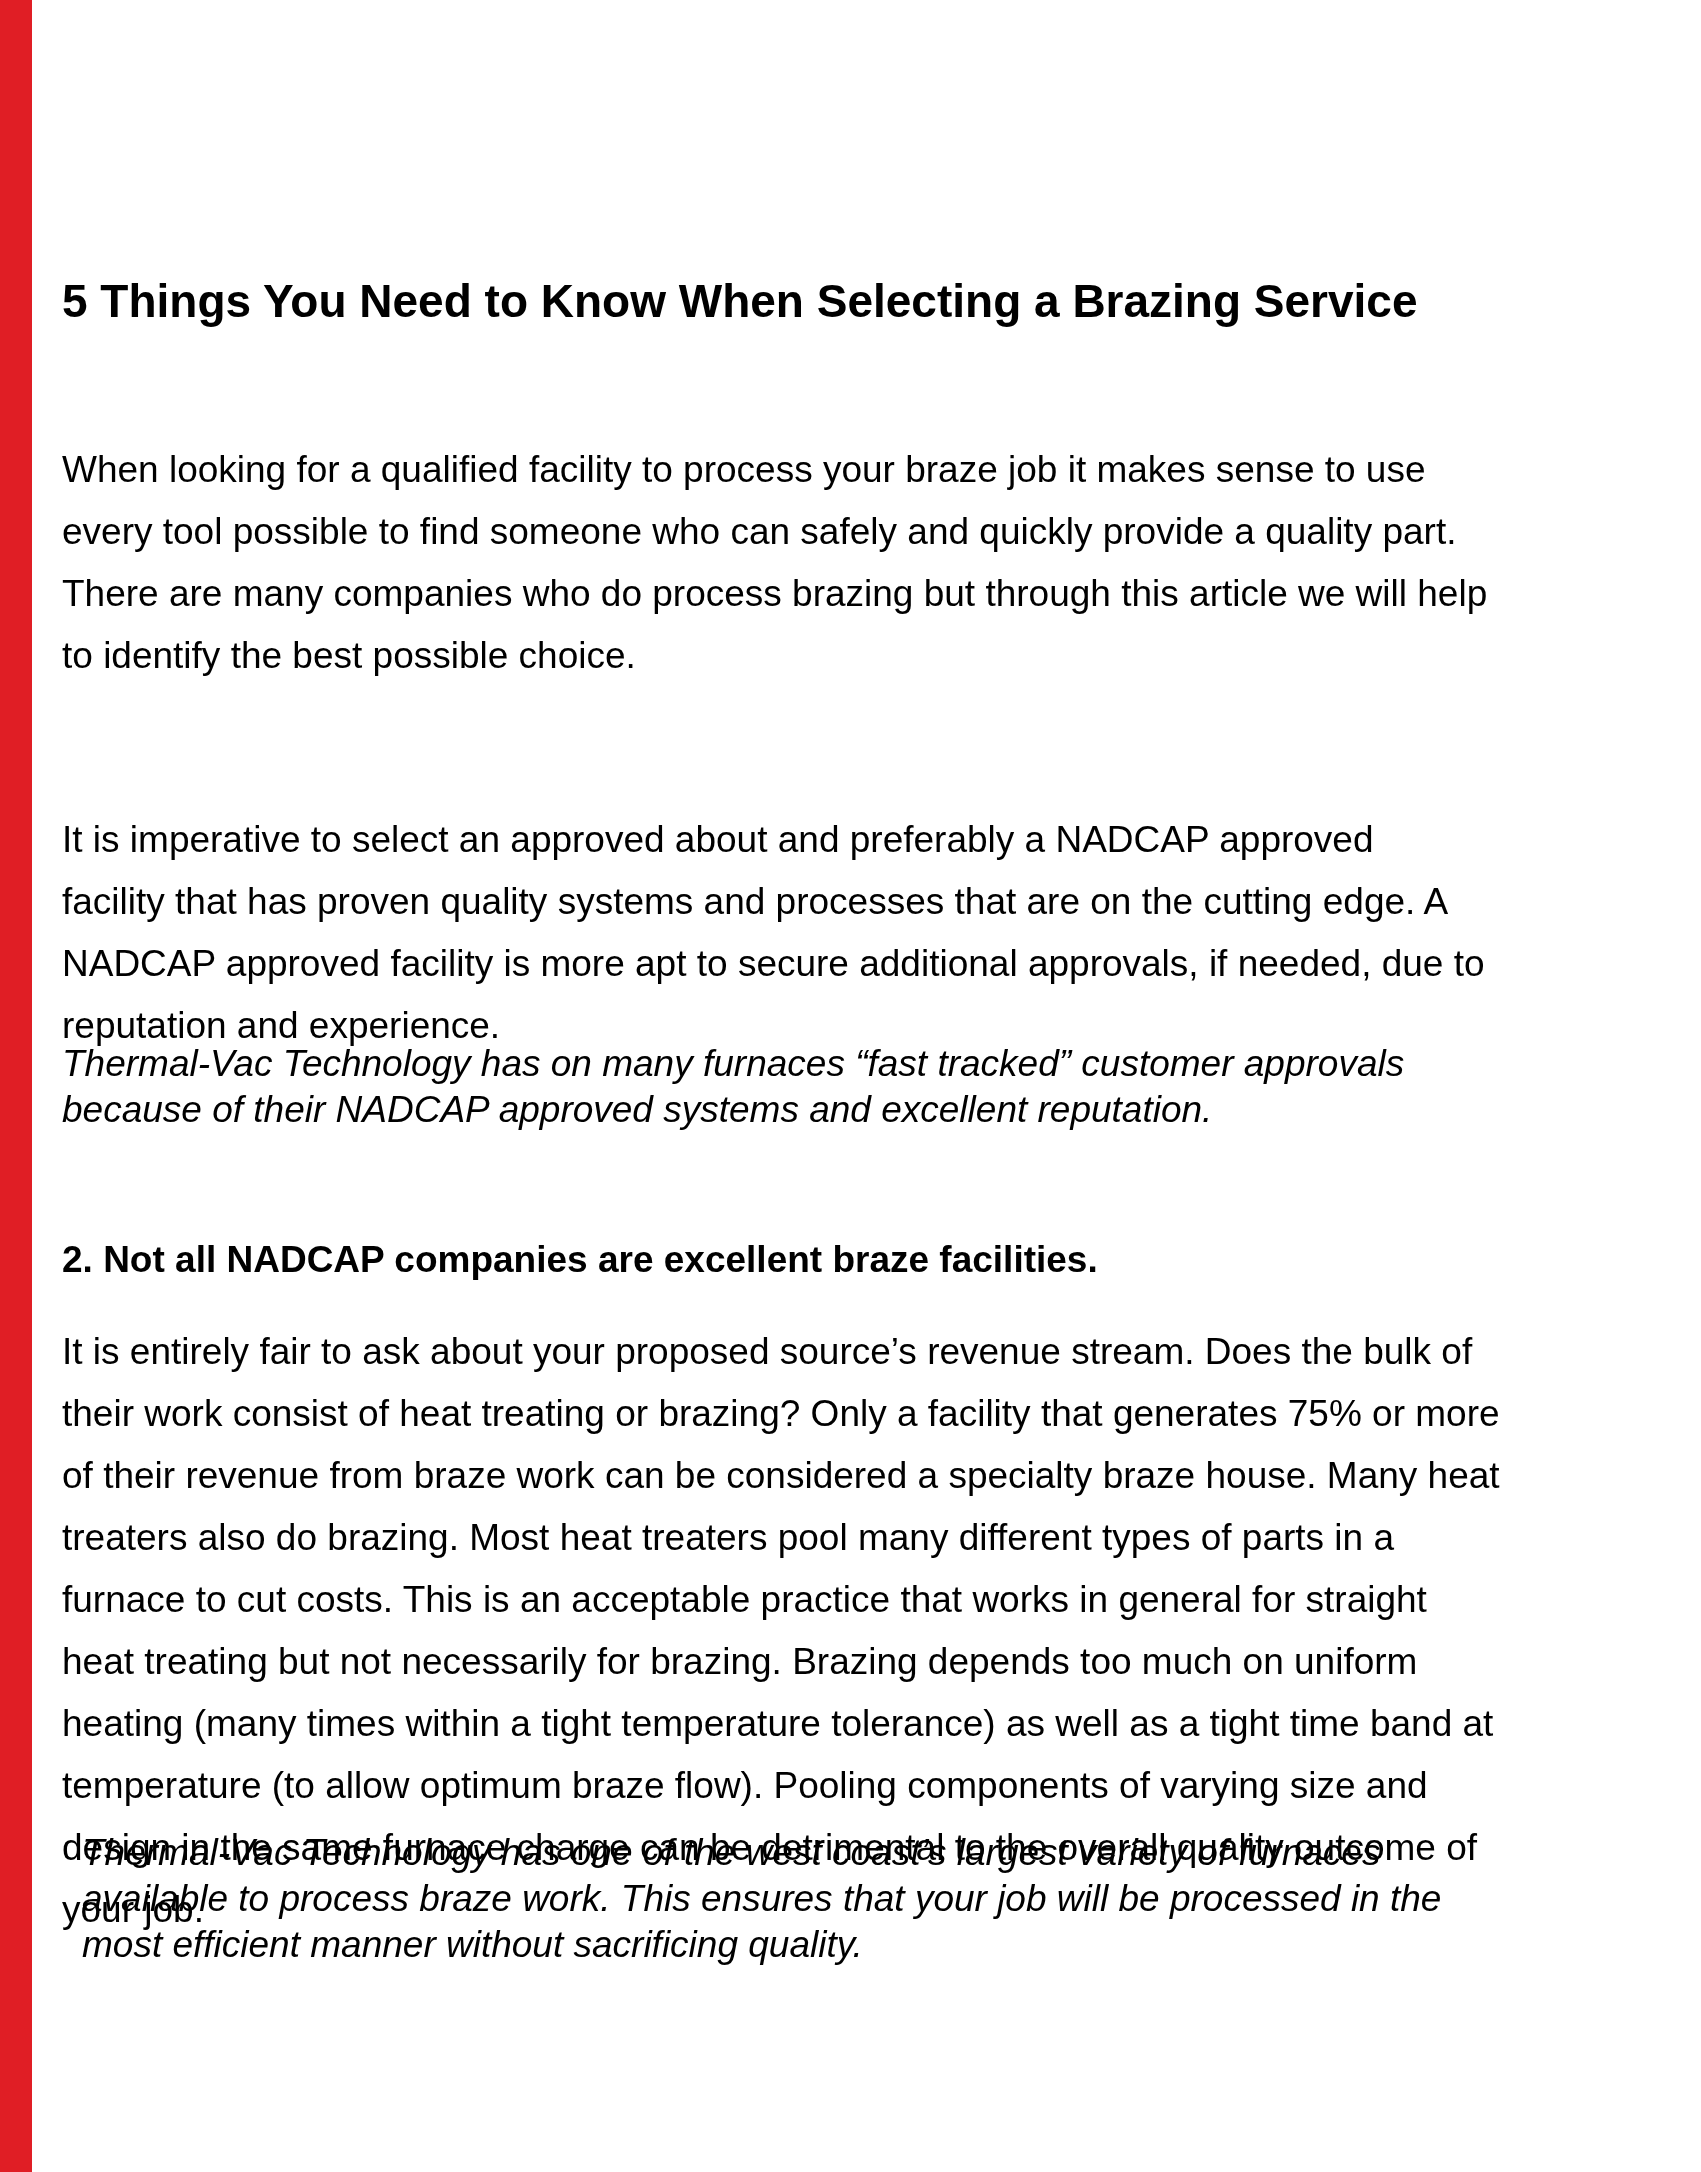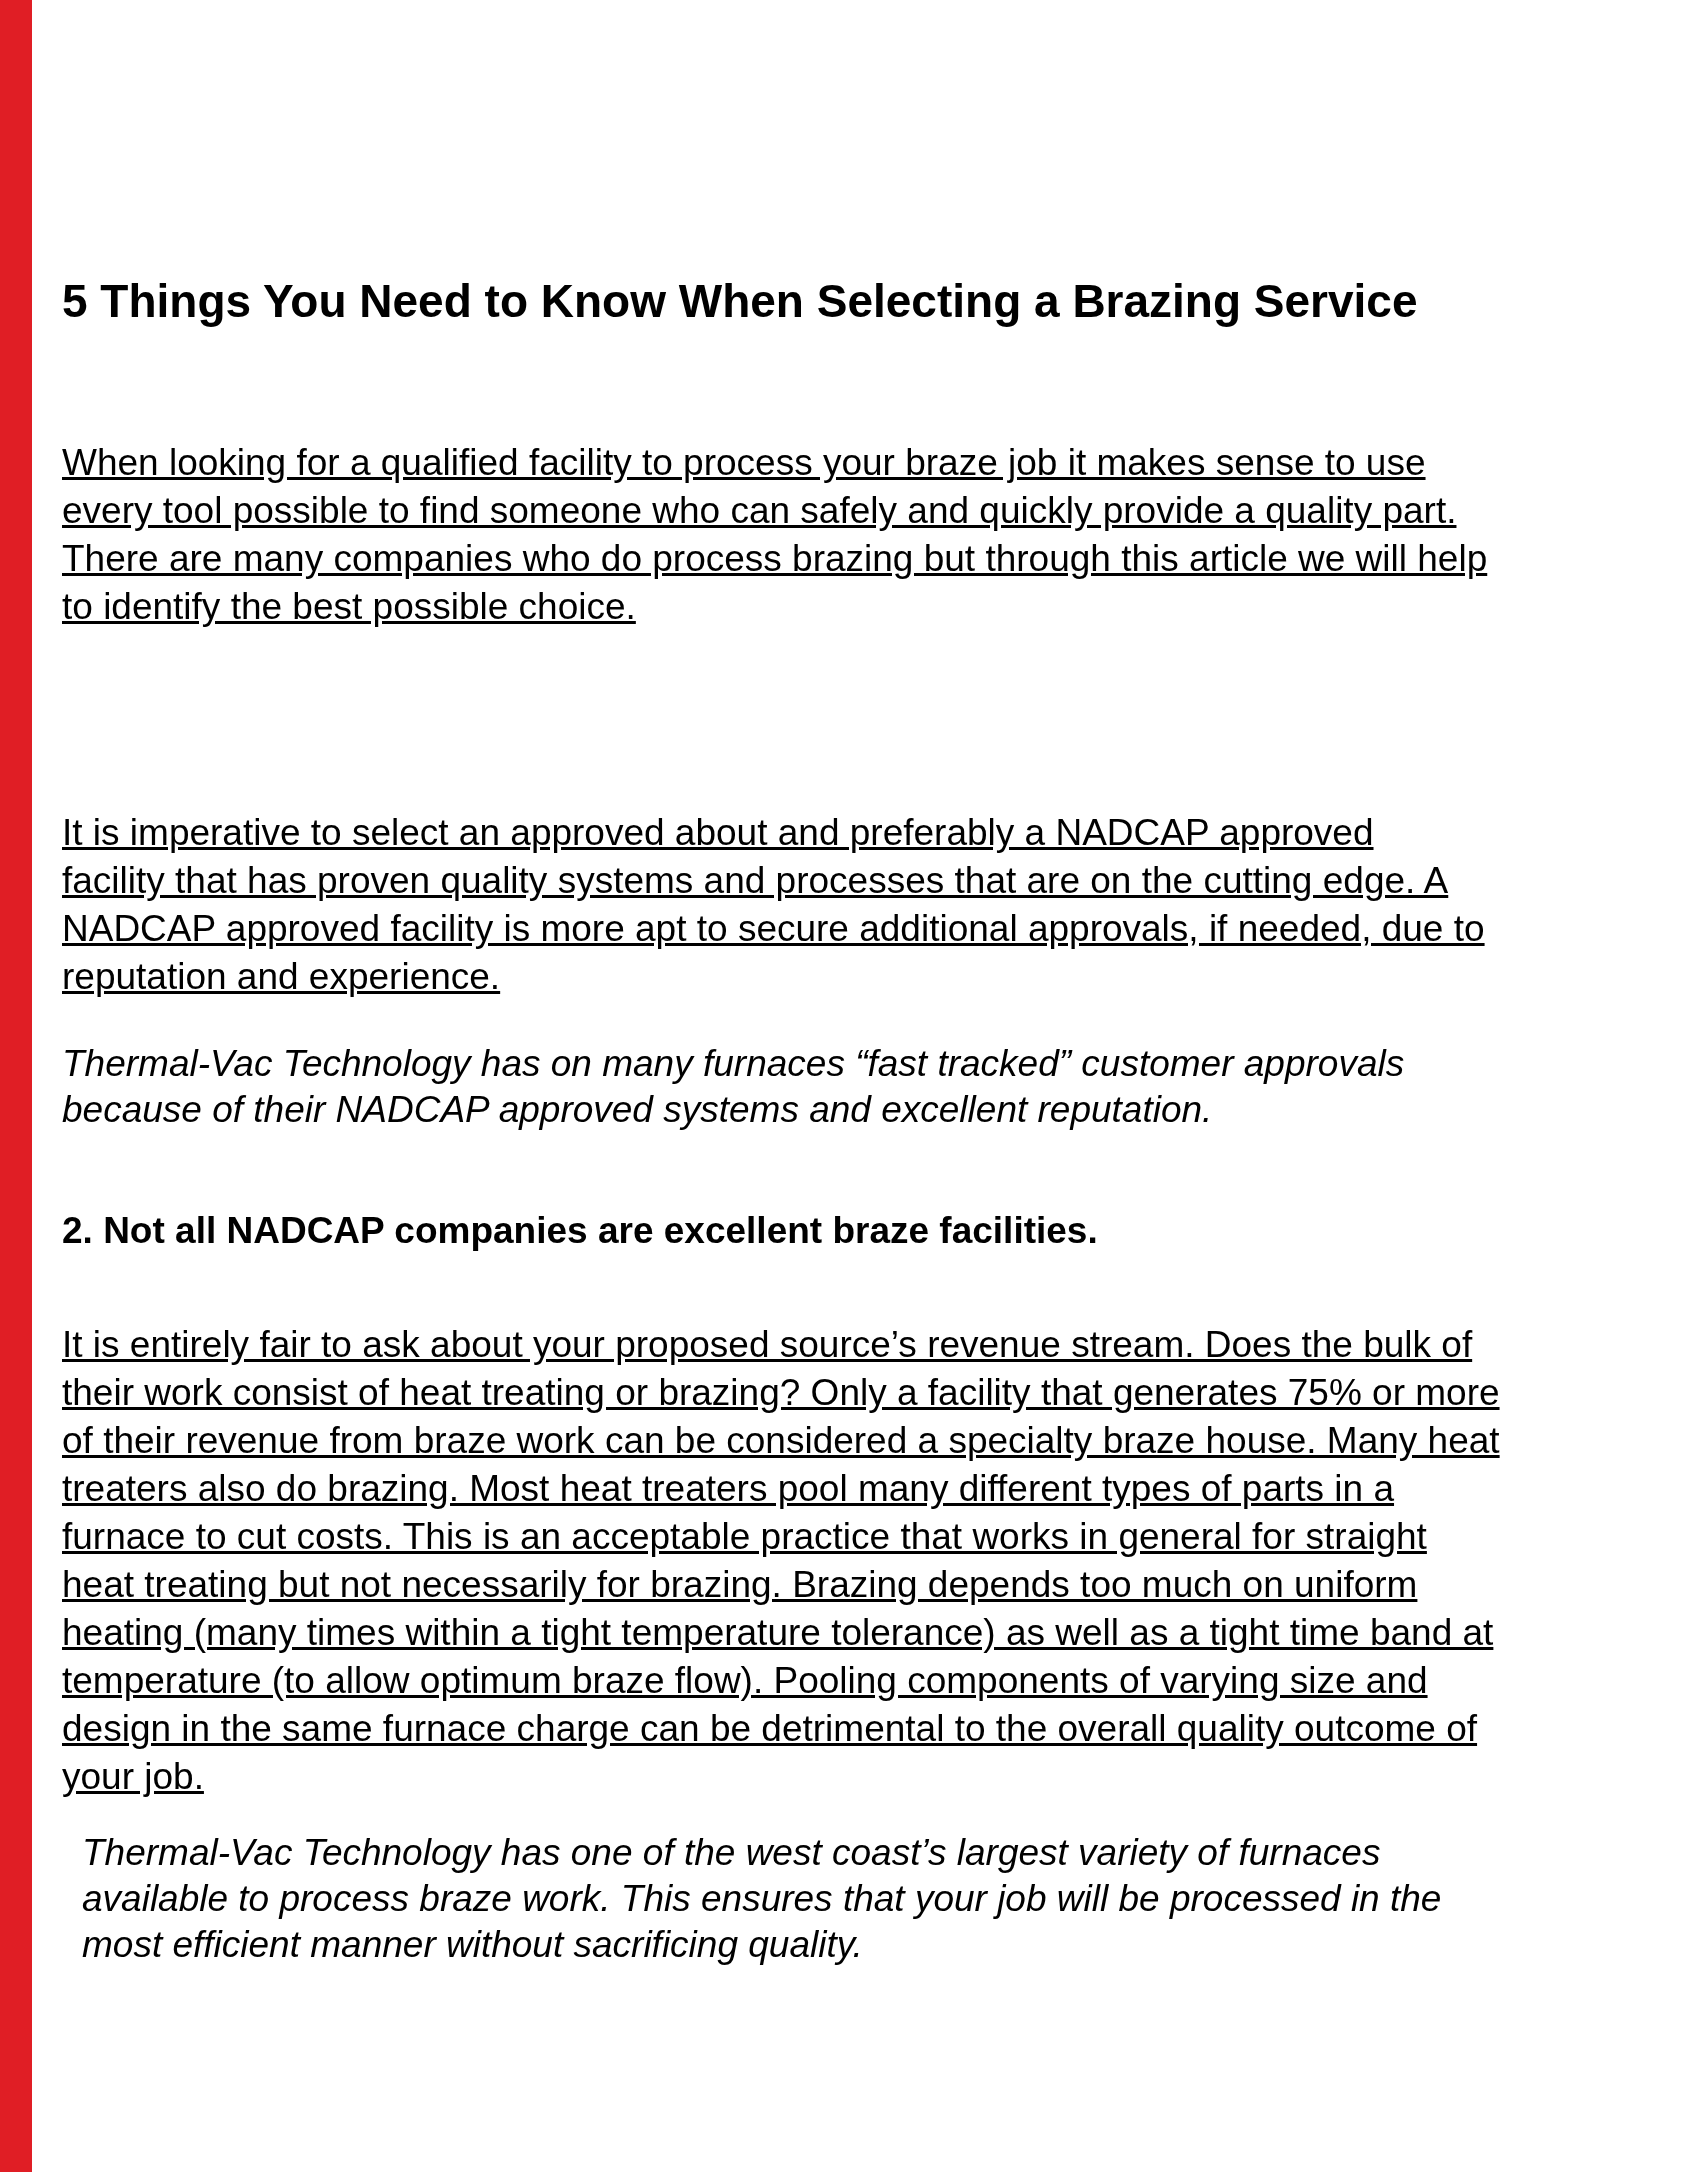--- a/index.html
+++ b/index.html
@@ -31,41 +31,40 @@
     letter-spacing: 0;
   }
   .doc-title {
     top: 243px;
     font-size: 46px;
     line-height: 55px;
     font-weight: 700;
   }
   .body-text {
     font-size: 37px;
-    line-height: 48px;
+    line-height: 62px;
     font-weight: 400;
     font-style: normal;
-    text-decoration: underline;
   }
   .heading {
     font-size: 37px;
     line-height: 46px;
     font-weight: 700;
   }
   .note {
     font-size: 37px;
     line-height: 46px;
     font-weight: 400;
     font-style: italic;
   }
   .t-intro  { top: 402px; }
   .t-h1     { top: 694px; }
   .t-body1  { top: 772px; }
   .t-note1  { top: 1004px; }
-  .t-h2     { top: 1177px; }
+  .t-h2     { top: 1206px; }
   .t-body2  { top: 1284px; }
   .t-note2  { top: 1793px; margin-left: 20px; }
 </style>
 </head>
 <body>
 
 <div id="page" style="background: rgb(255, 255, 255); color: rgb(0, 0, 0);">
 
   <div id="left-stripe" style="background: rgb(224, 30, 37);"></div>
 

